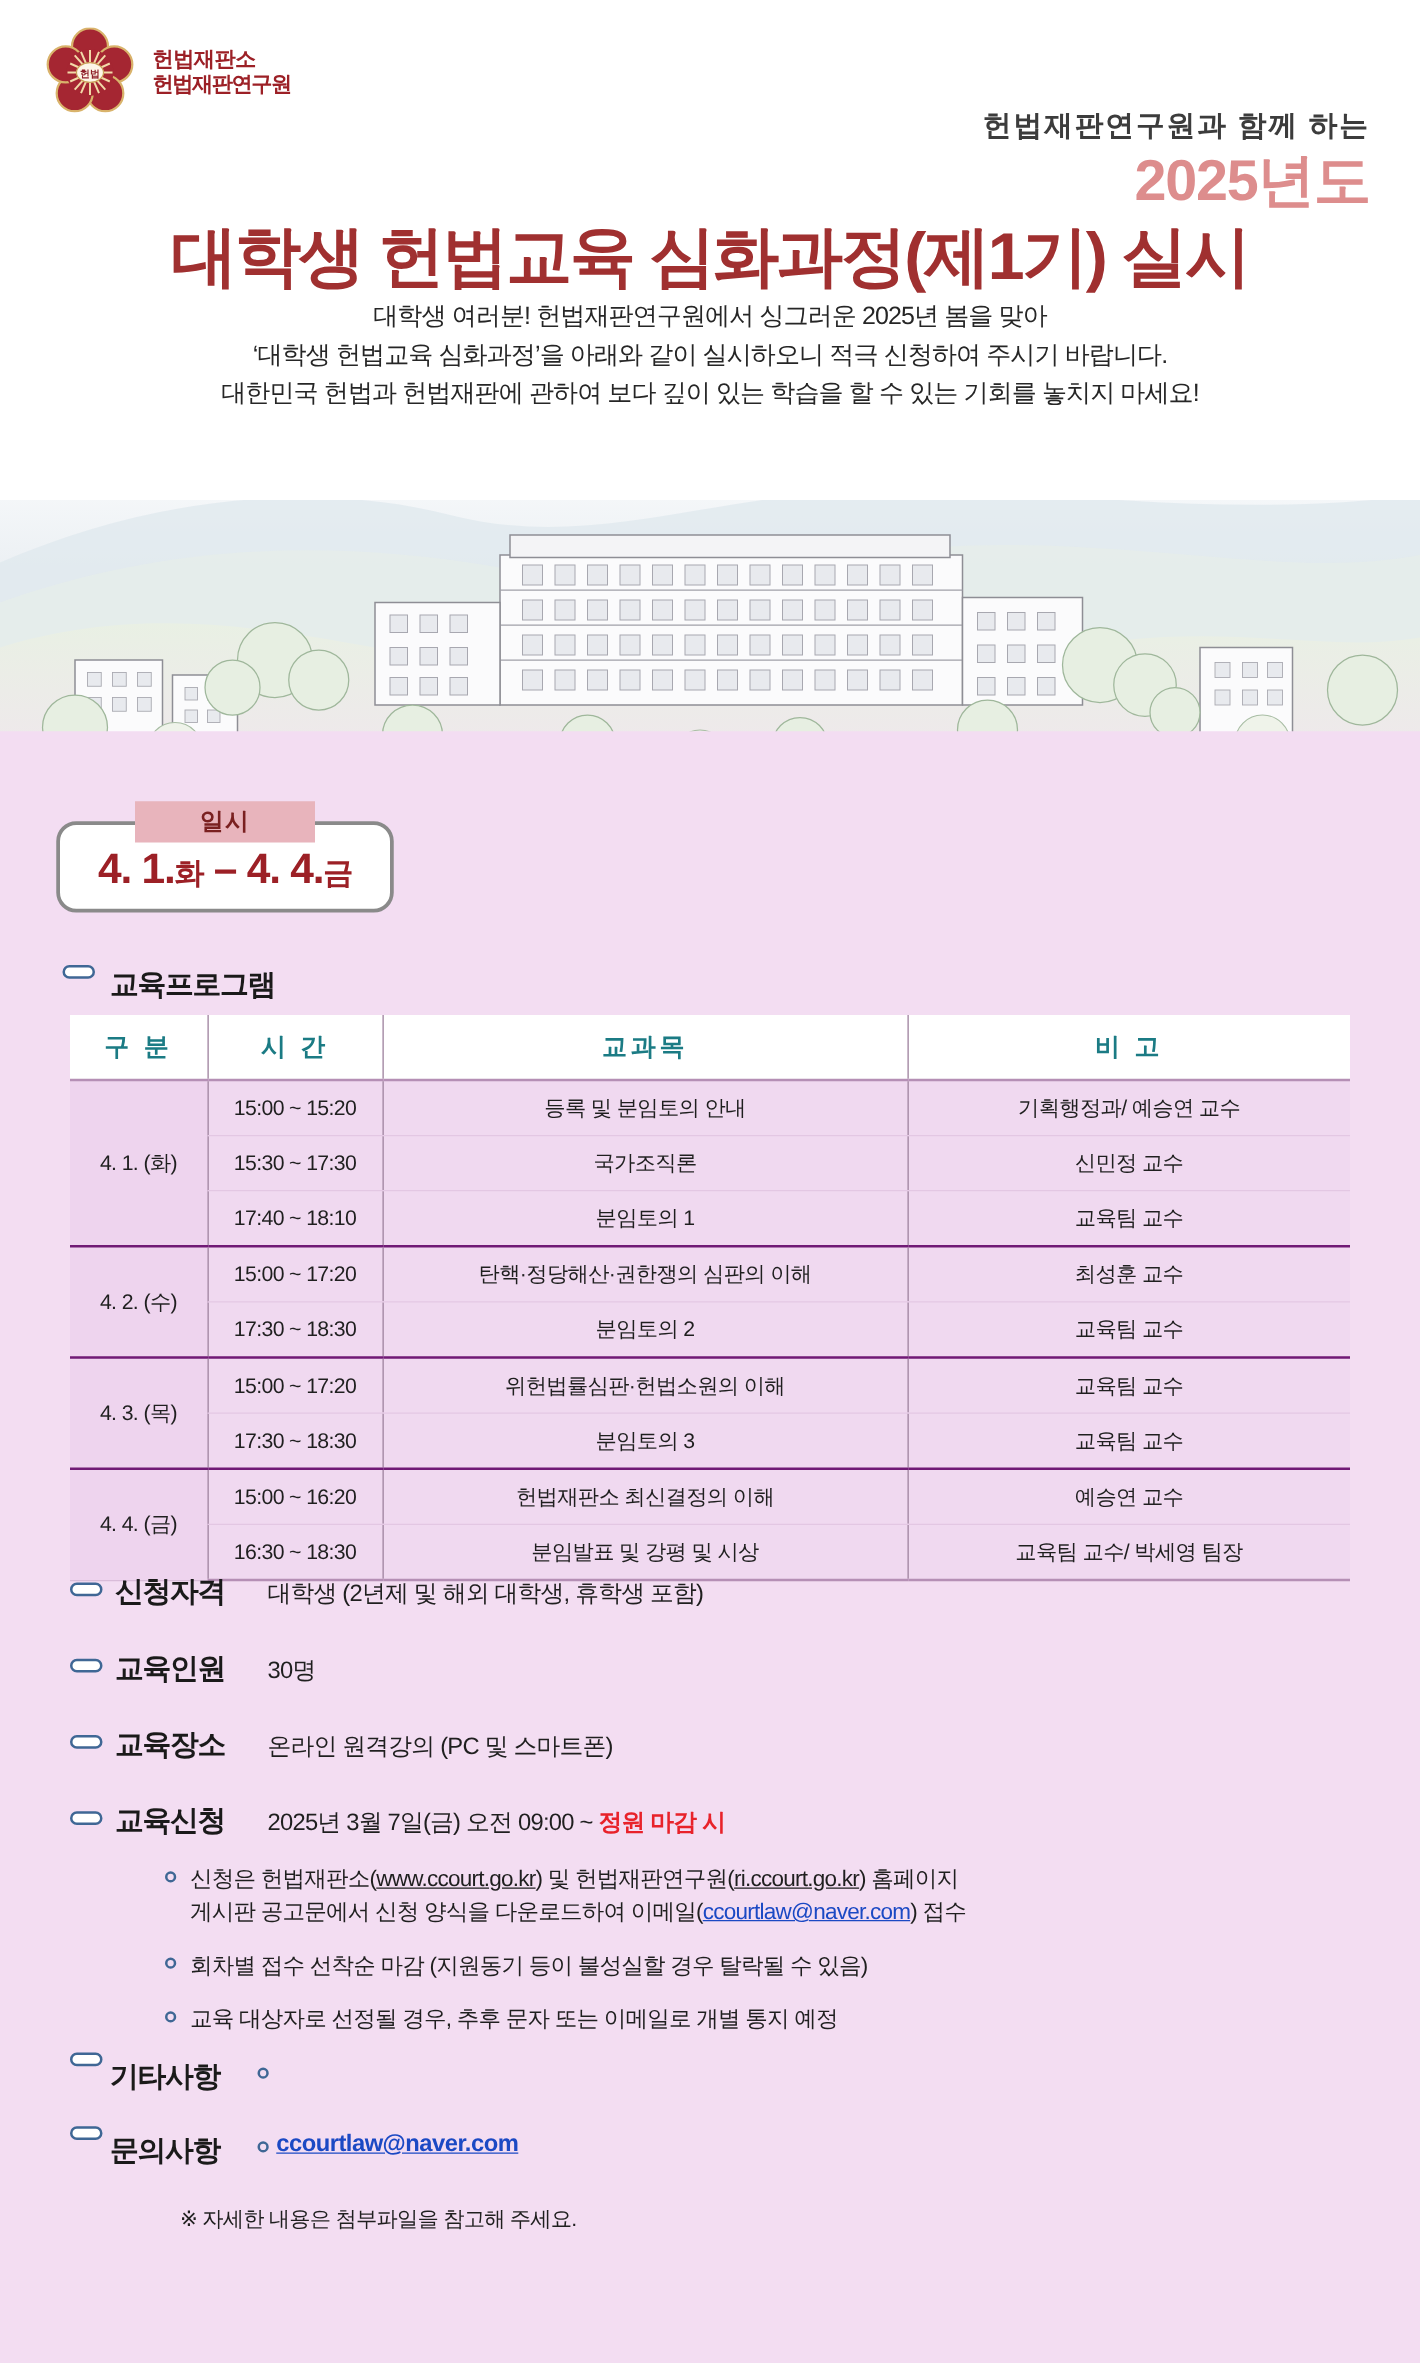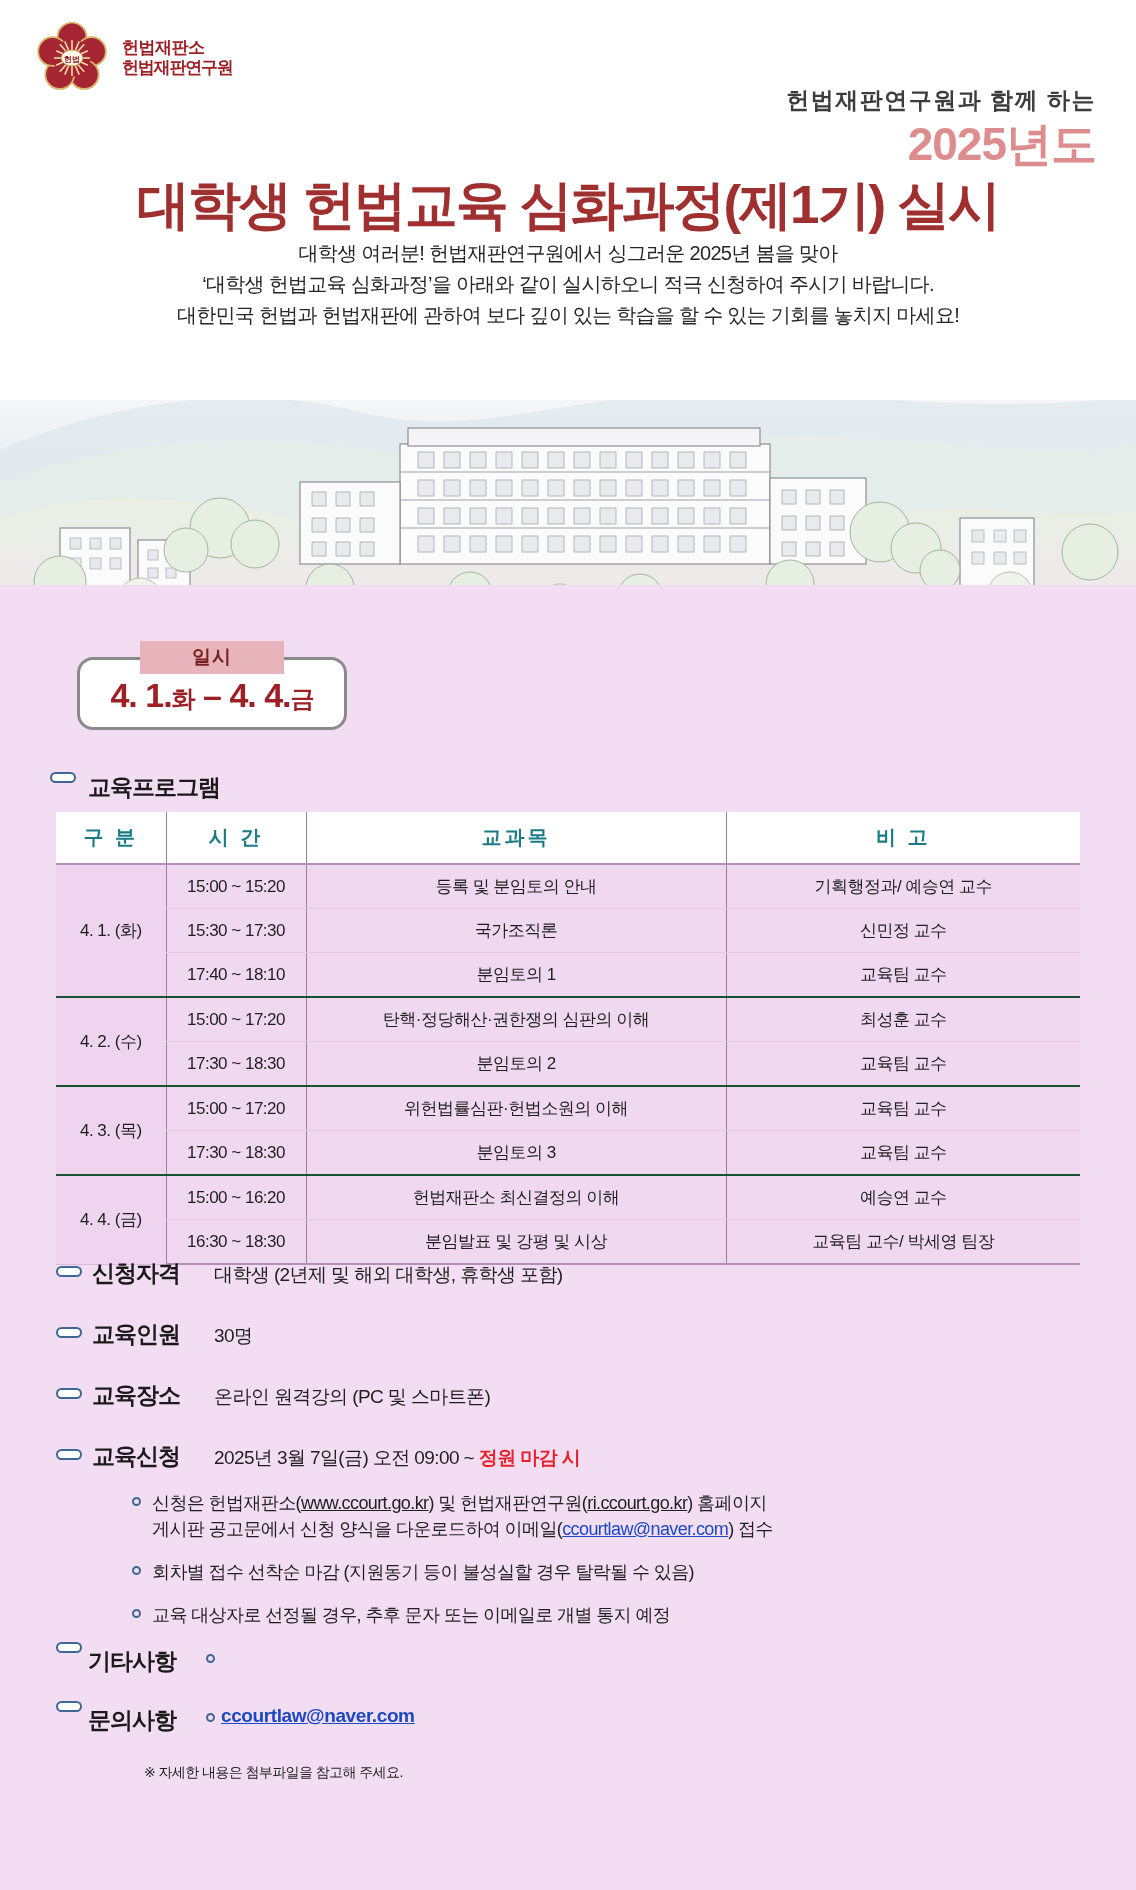--- a/index.html
+++ b/index.html
@@ -120,21 +120,20 @@
     z-index: 8;
   }
   .date-pill {
     position: relative;
     min-width: 270px;
     border: 3px solid #8a8a8a;
     border-radius: 16px;
     background: #ffffff;
     padding: 16px 26px 12px 26px;
     text-align: center;
-    margin-left: 32px;
   }
   .date-pill-label {
     position: absolute;
     top: -19px; left: 50%;
     transform: translateX(-50%);
     background: #e8b4bc;
     color: #7a2020;
     font-size: 19px;
     font-weight: 600;
     padding: 3px 52px 4px 52px;
@@ -201,21 +200,21 @@
     background: #f0d9f0;
     padding: 10px 6px;
     text-align: center;
     border-bottom: 1px solid #e3c7e3;
   }
   table.schedule td.daycell {
     background: #eed4ee;
     font-size: 17px;
     border-bottom: 1px solid #d9bcd9;
   }
-  table.schedule tr.daystart td { border-top: 2px solid #14532d; }
+  table.schedule tr.daystart td { border-top: 2px solid #701a75; }
   table.schedule tr:last-child td { border-bottom: 2px solid #b58fb5; }
   .col-day  { width: 110px; }
   .col-time { width: 140px; }
   .col-subj { width: 420px; }
   .col-note { width: 354px; }
 
   
   .info-list {
     position: absolute;
     top: 1258px; left: 56px;
@@ -282,21 +281,21 @@
   }
   .contact-link {
     font-size: 19px;
     font-weight: 700;
     color: #1b49c4;
     text-decoration: underline;
     letter-spacing: -0.4px;
   }
   .footnote {
     margin: 10px 0 0 88px;
-    font-size: 14px;
+    font-size: 17px;
     color: #1f1f1f;
     letter-spacing: -0.6px;
   }
 </style>
 </head>
 <body>
 
 <div id="poster">
 
   <div class="illustration">

